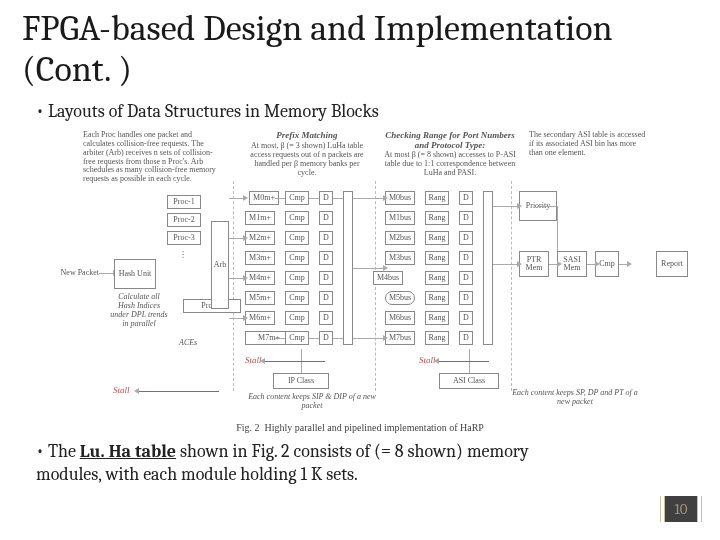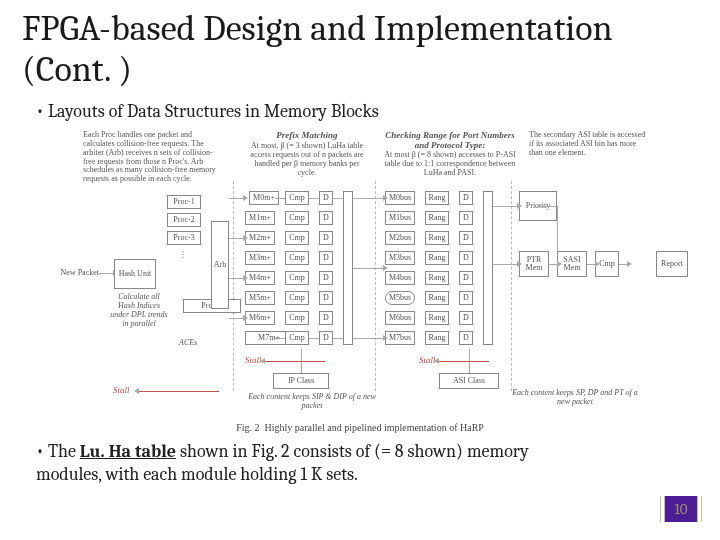--- a/index.html
+++ b/index.html
@@ -105,21 +105,21 @@
     position: absolute;
     right: 22px;
     bottom: 18px;
     width: 34px;
     height: 26px;
     display: flex;
     align-items: center;
     justify-content: center;
     font-size: 15px;
     color: #a29576;
-    background: #4c1d95;
+    background: #404040;
     border-left: 1px solid #c9be9e;
     border-right: 1px solid #c9be9e;
   }
   .pagenum::before, .pagenum::after {
     content: "";
     position: absolute;
     width: 3px; height: 26px;
     top: 0;
   }
   .pagenum::before { left: -5px; border-left: 1px solid #c9be9e; border-right: 1px solid #c9be9e; }
@@ -204,21 +204,21 @@
     <div class="line hline" style="left:250px; top:67px; width:10px;"></div>
     <div class="line hline" style="left:274px; top:67px; width:10px;"></div>
     <div class="line hline" style="left:216px; top:207px; width:10px;"></div>
     <div class="line hline" style="left:250px; top:207px; width:10px;"></div>
     <div class="line hline" style="left:274px; top:207px; width:10px;"></div>
 
     <div class="box" style="left:326px; top:60px;  width:30px; height:14px;">M0bus</div>
     <div class="box" style="left:326px; top:80px;  width:30px; height:14px;">M1bus</div>
     <div class="box" style="left:326px; top:100px; width:30px; height:14px;">M2bus</div>
     <div class="box" style="left:326px; top:120px; width:30px; height:14px;">M3bus</div>
-    <div class="box" style="left:326px; top:140px; width:30px; height:14px;">M4bus</div>
+    <div class="box" style="left:314px; top:140px; width:30px; height:14px;">M4bus</div>
     <div class="box" style="left:326px; top:160px; width:30px; height:14px;border-radius:7px;">M5bus</div>
     <div class="box" style="left:326px; top:180px; width:30px; height:14px;">M6bus</div>
     <div class="box" style="left:326px; top:200px; width:30px; height:14px;">M7bus</div>
 
     <div class="box" style="left:366px; top:60px;  width:24px; height:14px;">Rang</div>
     <div class="box" style="left:366px; top:80px;  width:24px; height:14px;">Rang</div>
     <div class="box" style="left:366px; top:100px; width:24px; height:14px;">Rang</div>
     <div class="box" style="left:366px; top:120px; width:24px; height:14px;">Rang</div>
     <div class="box" style="left:366px; top:140px; width:24px; height:14px;">Rang</div>
     <div class="box" style="left:366px; top:160px; width:24px; height:14px;">Rang</div>

